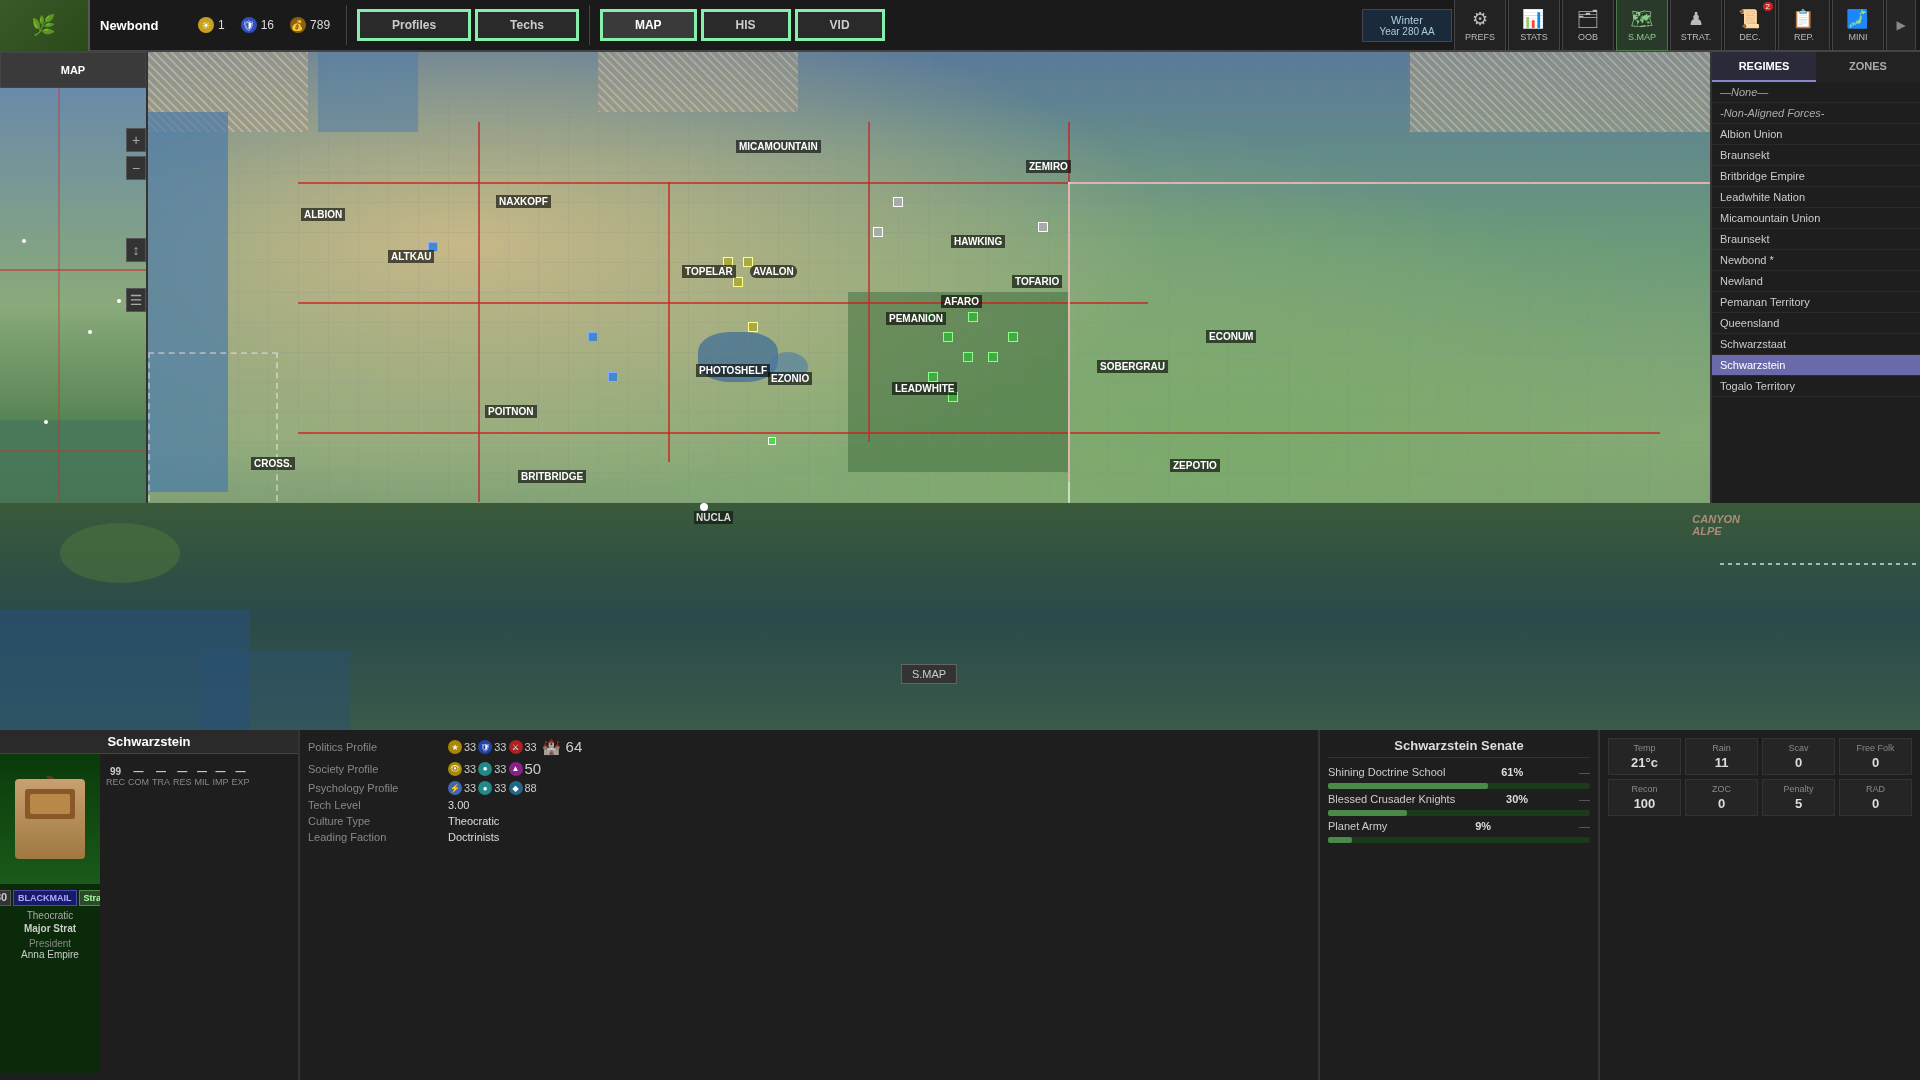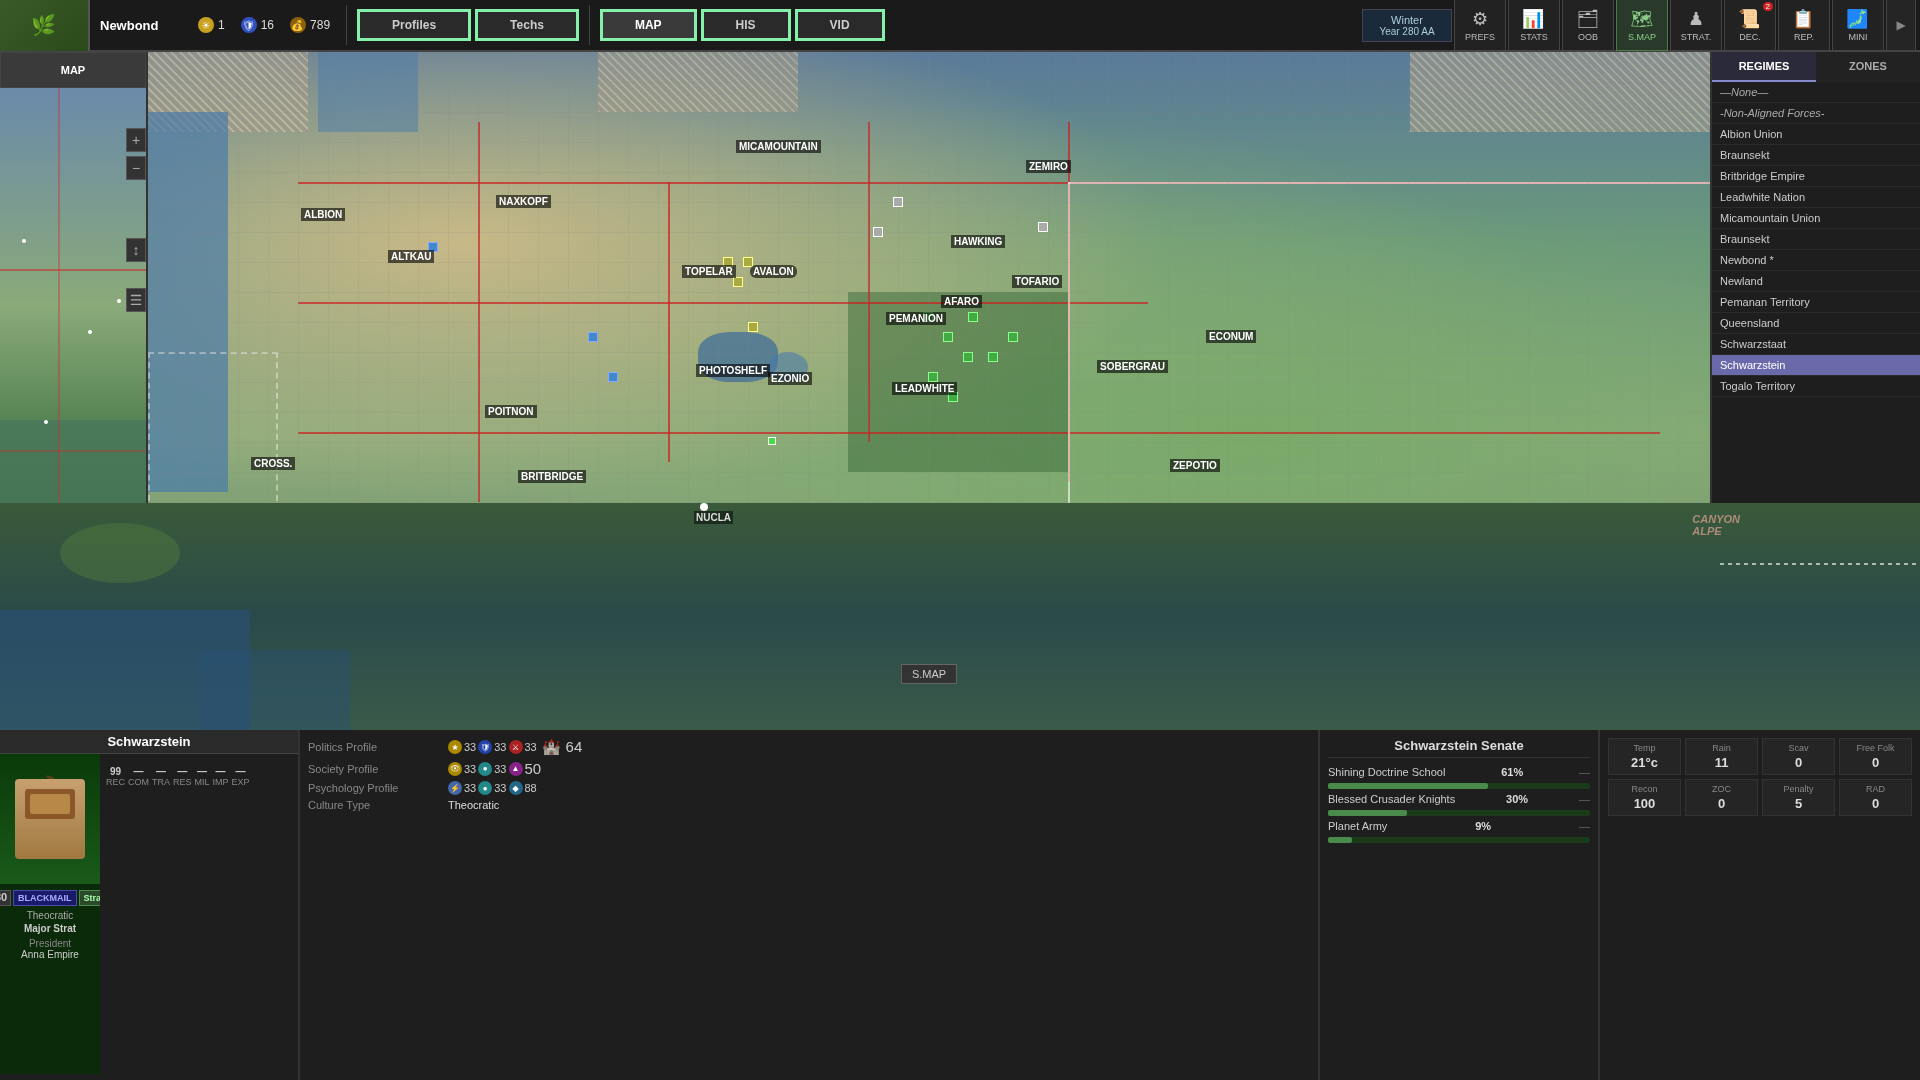--- a/index.html
+++ b/index.html
@@ -1090,26 +1090,34 @@
       <div class="info-icons">
         <span class="stat-circle" style="background:#4466aa;">⚡</span>
         <span style="color:#ccc;font-size:11px;">33</span>
         <span class="stat-circle sc-teal">●</span>
         <span style="color:#ccc;font-size:11px;">33</span>
         <span class="stat-circle" style="background:#226688;">◆</span>
         <span style="color:#ccc;font-size:11px;">88</span>
       </div>
     </div>
 
+    <div class="info-row">
+      <div class="info-label">Tech Level</div>
+      <div class="info-value">3.00</div>
+    </div>
 
     <div class="info-row">
       <div class="info-label">Culture Type</div>
       <div class="info-value">Theocratic</div>
     </div>
 
+    <div class="info-row">
+      <div class="info-label">Leading Faction</div>
+      <div class="info-value">Doctrinists</div>
+    </div>
   </div>
 
   <div id="senate-panel">
     <div class="senate-title">Schwarzstein Senate</div>
     <div class="senate-row">
       <span class="senate-faction-name">Shining Doctrine School</span>
       <span class="senate-pct">61%</span>
       <span class="senate-dash">—</span>
     </div>
     <div style="height:6px;background:#1a3a1a;margin-bottom:4px;border-radius:2px;">

